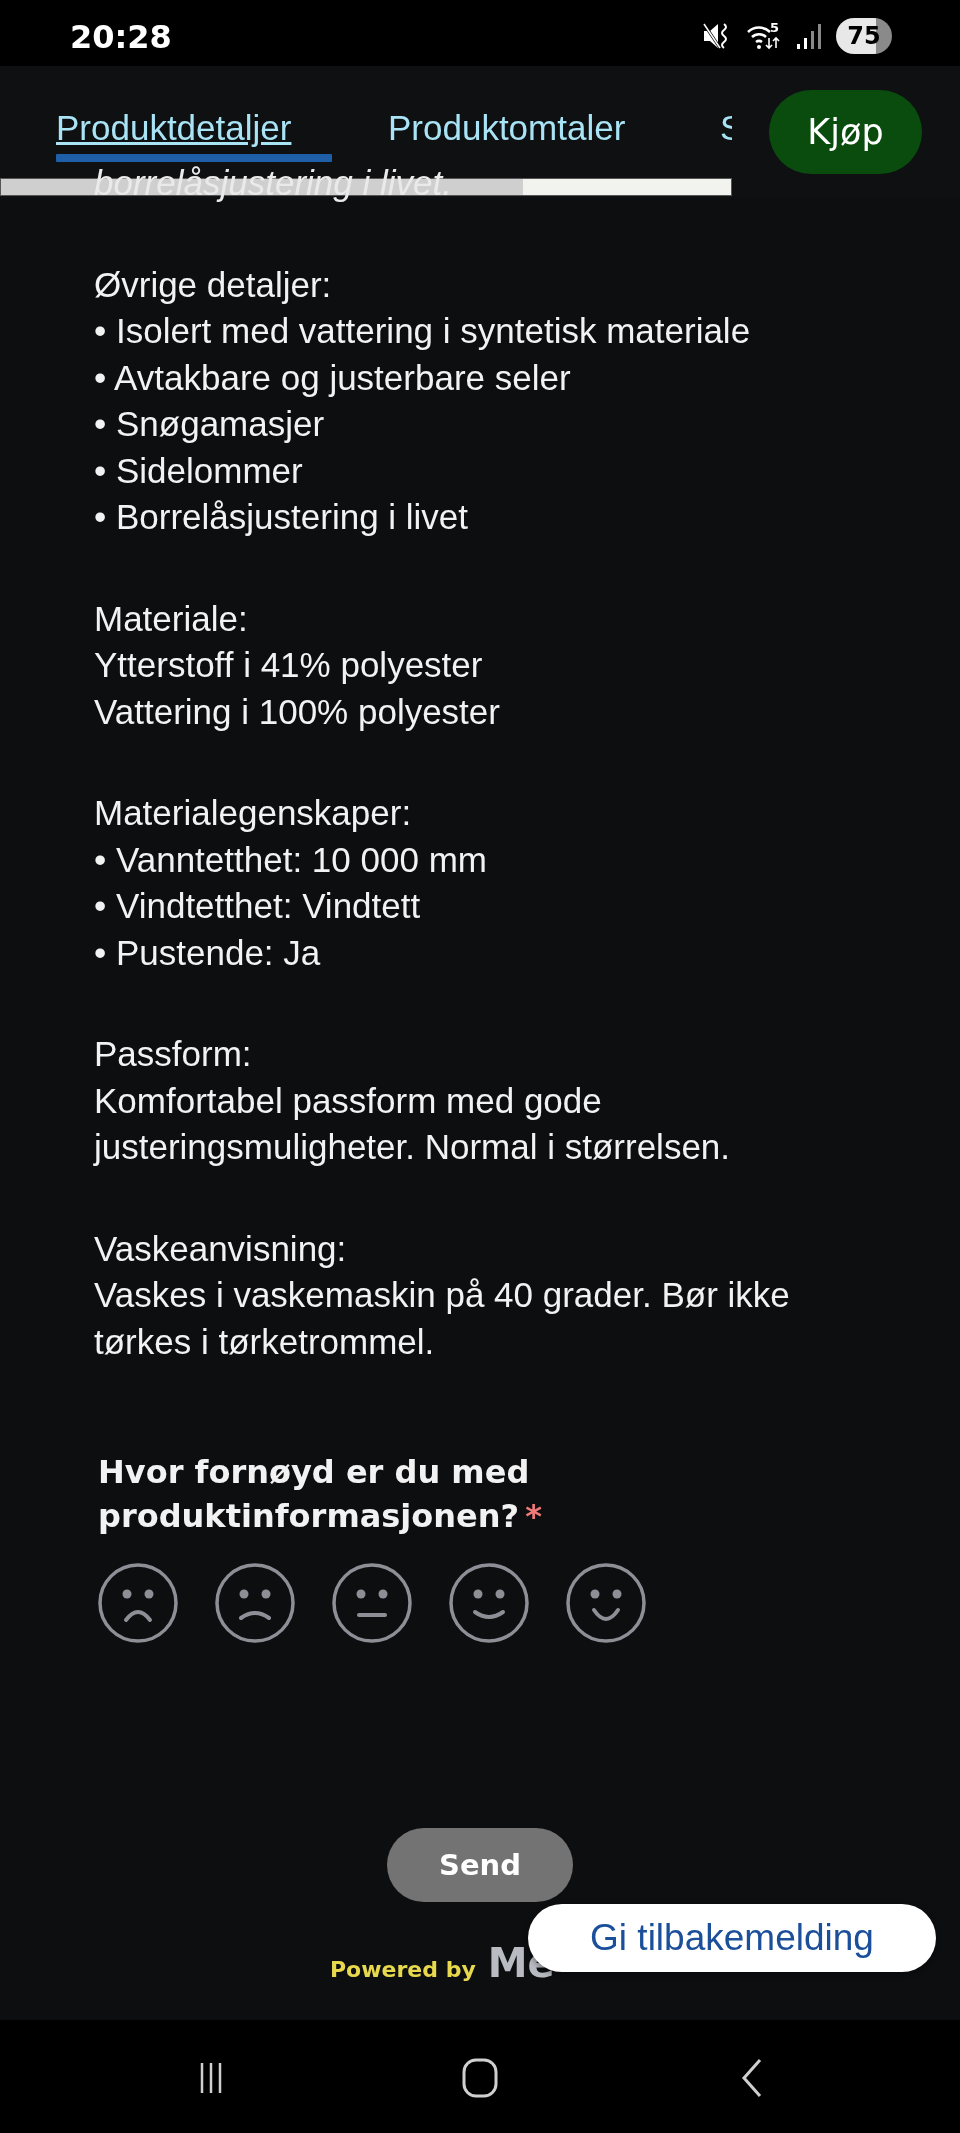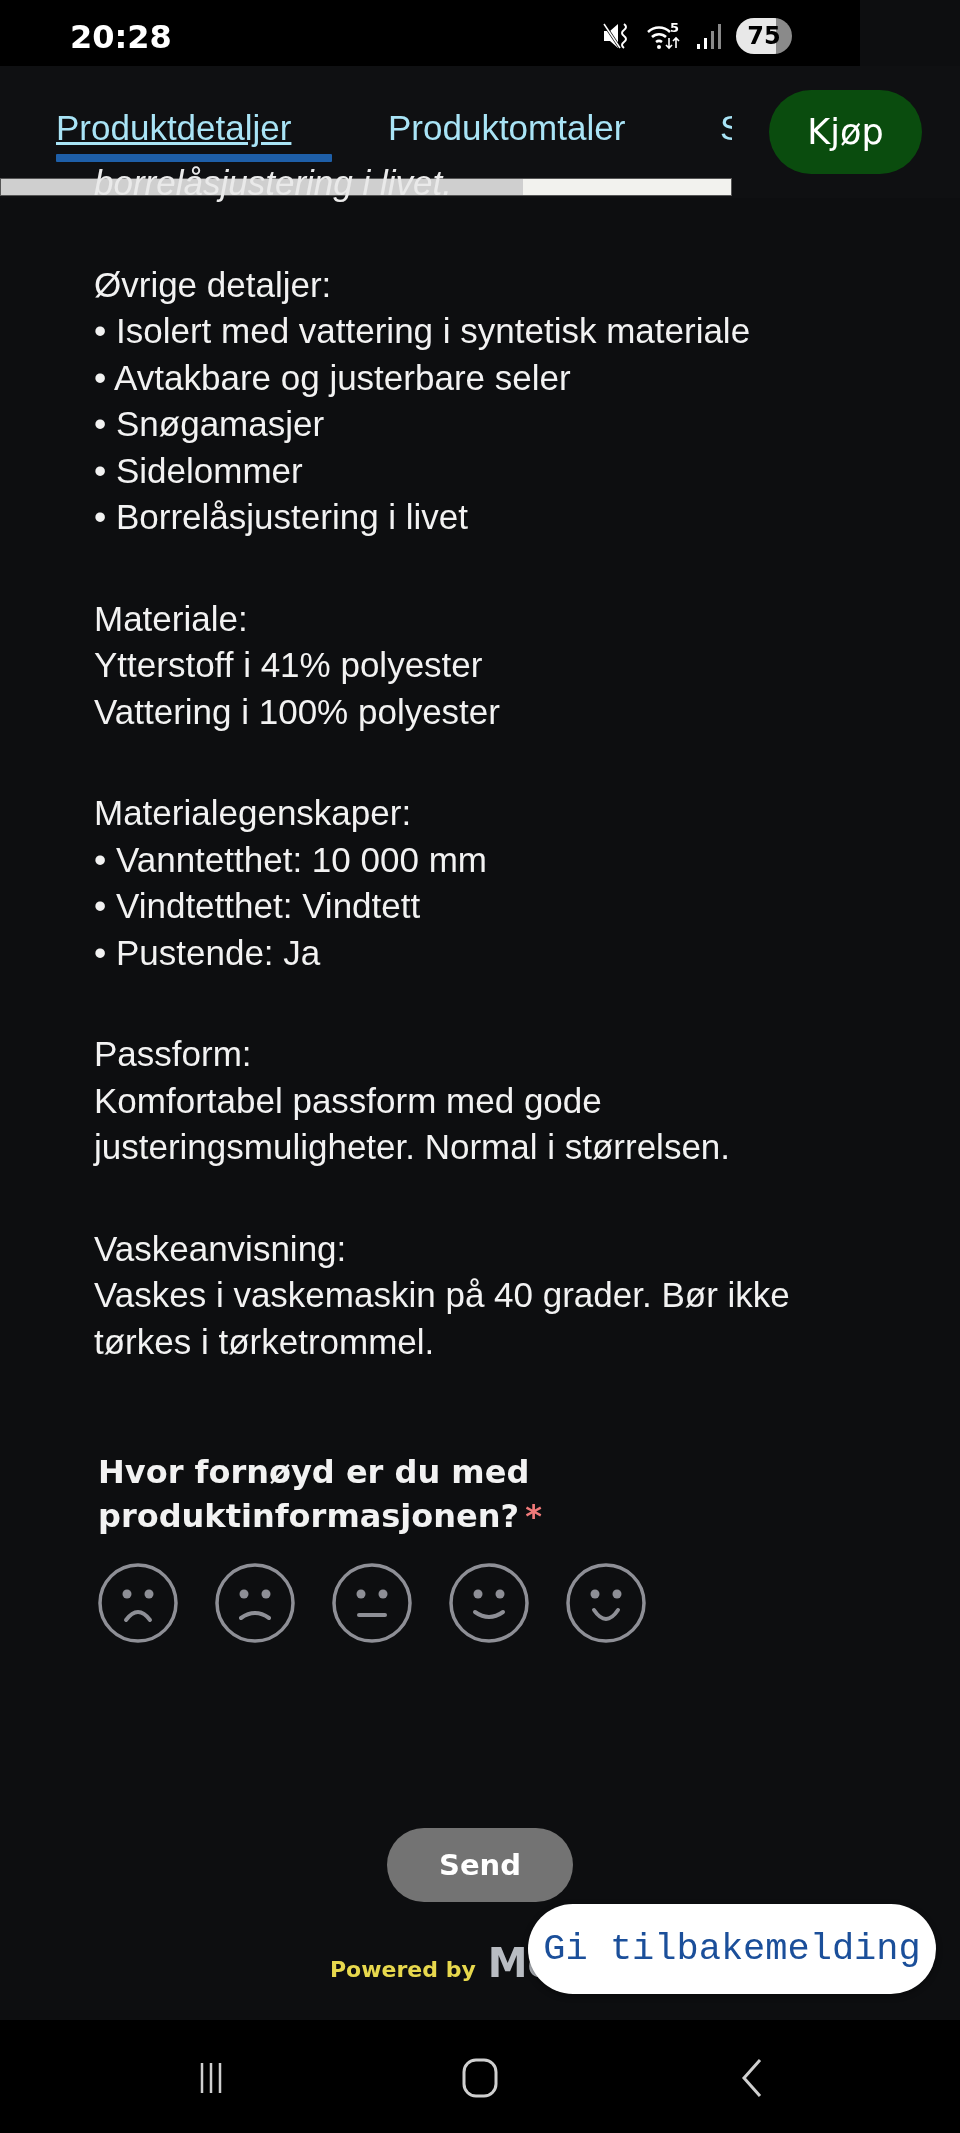--- a/index.html
+++ b/index.html
@@ -4,21 +4,21 @@
   <style>
     html, body { margin: 0; padding: 0; }
     body {
       width: 960px; height: 2133px; overflow: hidden;
       background: #0d0e10; color: #f2f2f2;
       font-family: "Liberation Sans", sans-serif;
       position: relative;
     }
     
     .status-bar {
-      position: absolute; top: 0; left: 0; width: 860px; height: 66px;
+      position: absolute; top: 0; left: 0; width: 960px; height: 66px;
       background: #000; color: #fff;
     }
     .status-time {
       position: absolute; left: 70px; top: 18px;
       font-family: "DejaVu Sans", sans-serif; font-weight: bold; font-size: 32px;
     }
     .status-icons {
       position: absolute; right: 68px; top: 18px; height: 36px;
       display: flex; align-items: center; gap: 14px;
     }
@@ -94,23 +94,23 @@
       position: absolute; left: 330px; top: 1940px;
       display: flex; align-items: baseline; gap: 12px;
     }
     .powered-text {
       color: #e7d84d; font-family: "DejaVu Sans", sans-serif; font-weight: bold; font-size: 22px;
     }
     .powered-logo {
       color: #b8bcc2; font-family: "DejaVu Sans", sans-serif; font-weight: bold; font-size: 40px;
     }
     .feedback-button {
-      position: absolute; left: 528px; top: 1904px; width: 408px; height: 90px;
+      position: absolute; left: 528px; top: 1904px; width: 408px; height: 68px;
       border-radius: 45px; background: #fff; color: #1b4f9a;
-      font-family: Liberation Mono, monospace; font-size: 37px;
+      font-family: Liberation Sans, sans-serif; font-size: 37px;
       display: flex; align-items: center; justify-content: center;
       box-shadow: 0 2px 6px rgba(0,0,0,0.4);
     }
     
     .nav-bar {
       position: absolute; left: 0; top: 2020px; width: 960px; height: 113px;
       background: #000;
     }
     .nav-btn { position: absolute; top: 28px; width: 60px; height: 60px; display: flex; align-items: center; justify-content: center; }
     .nav-btn.recents { left: 182px; }

